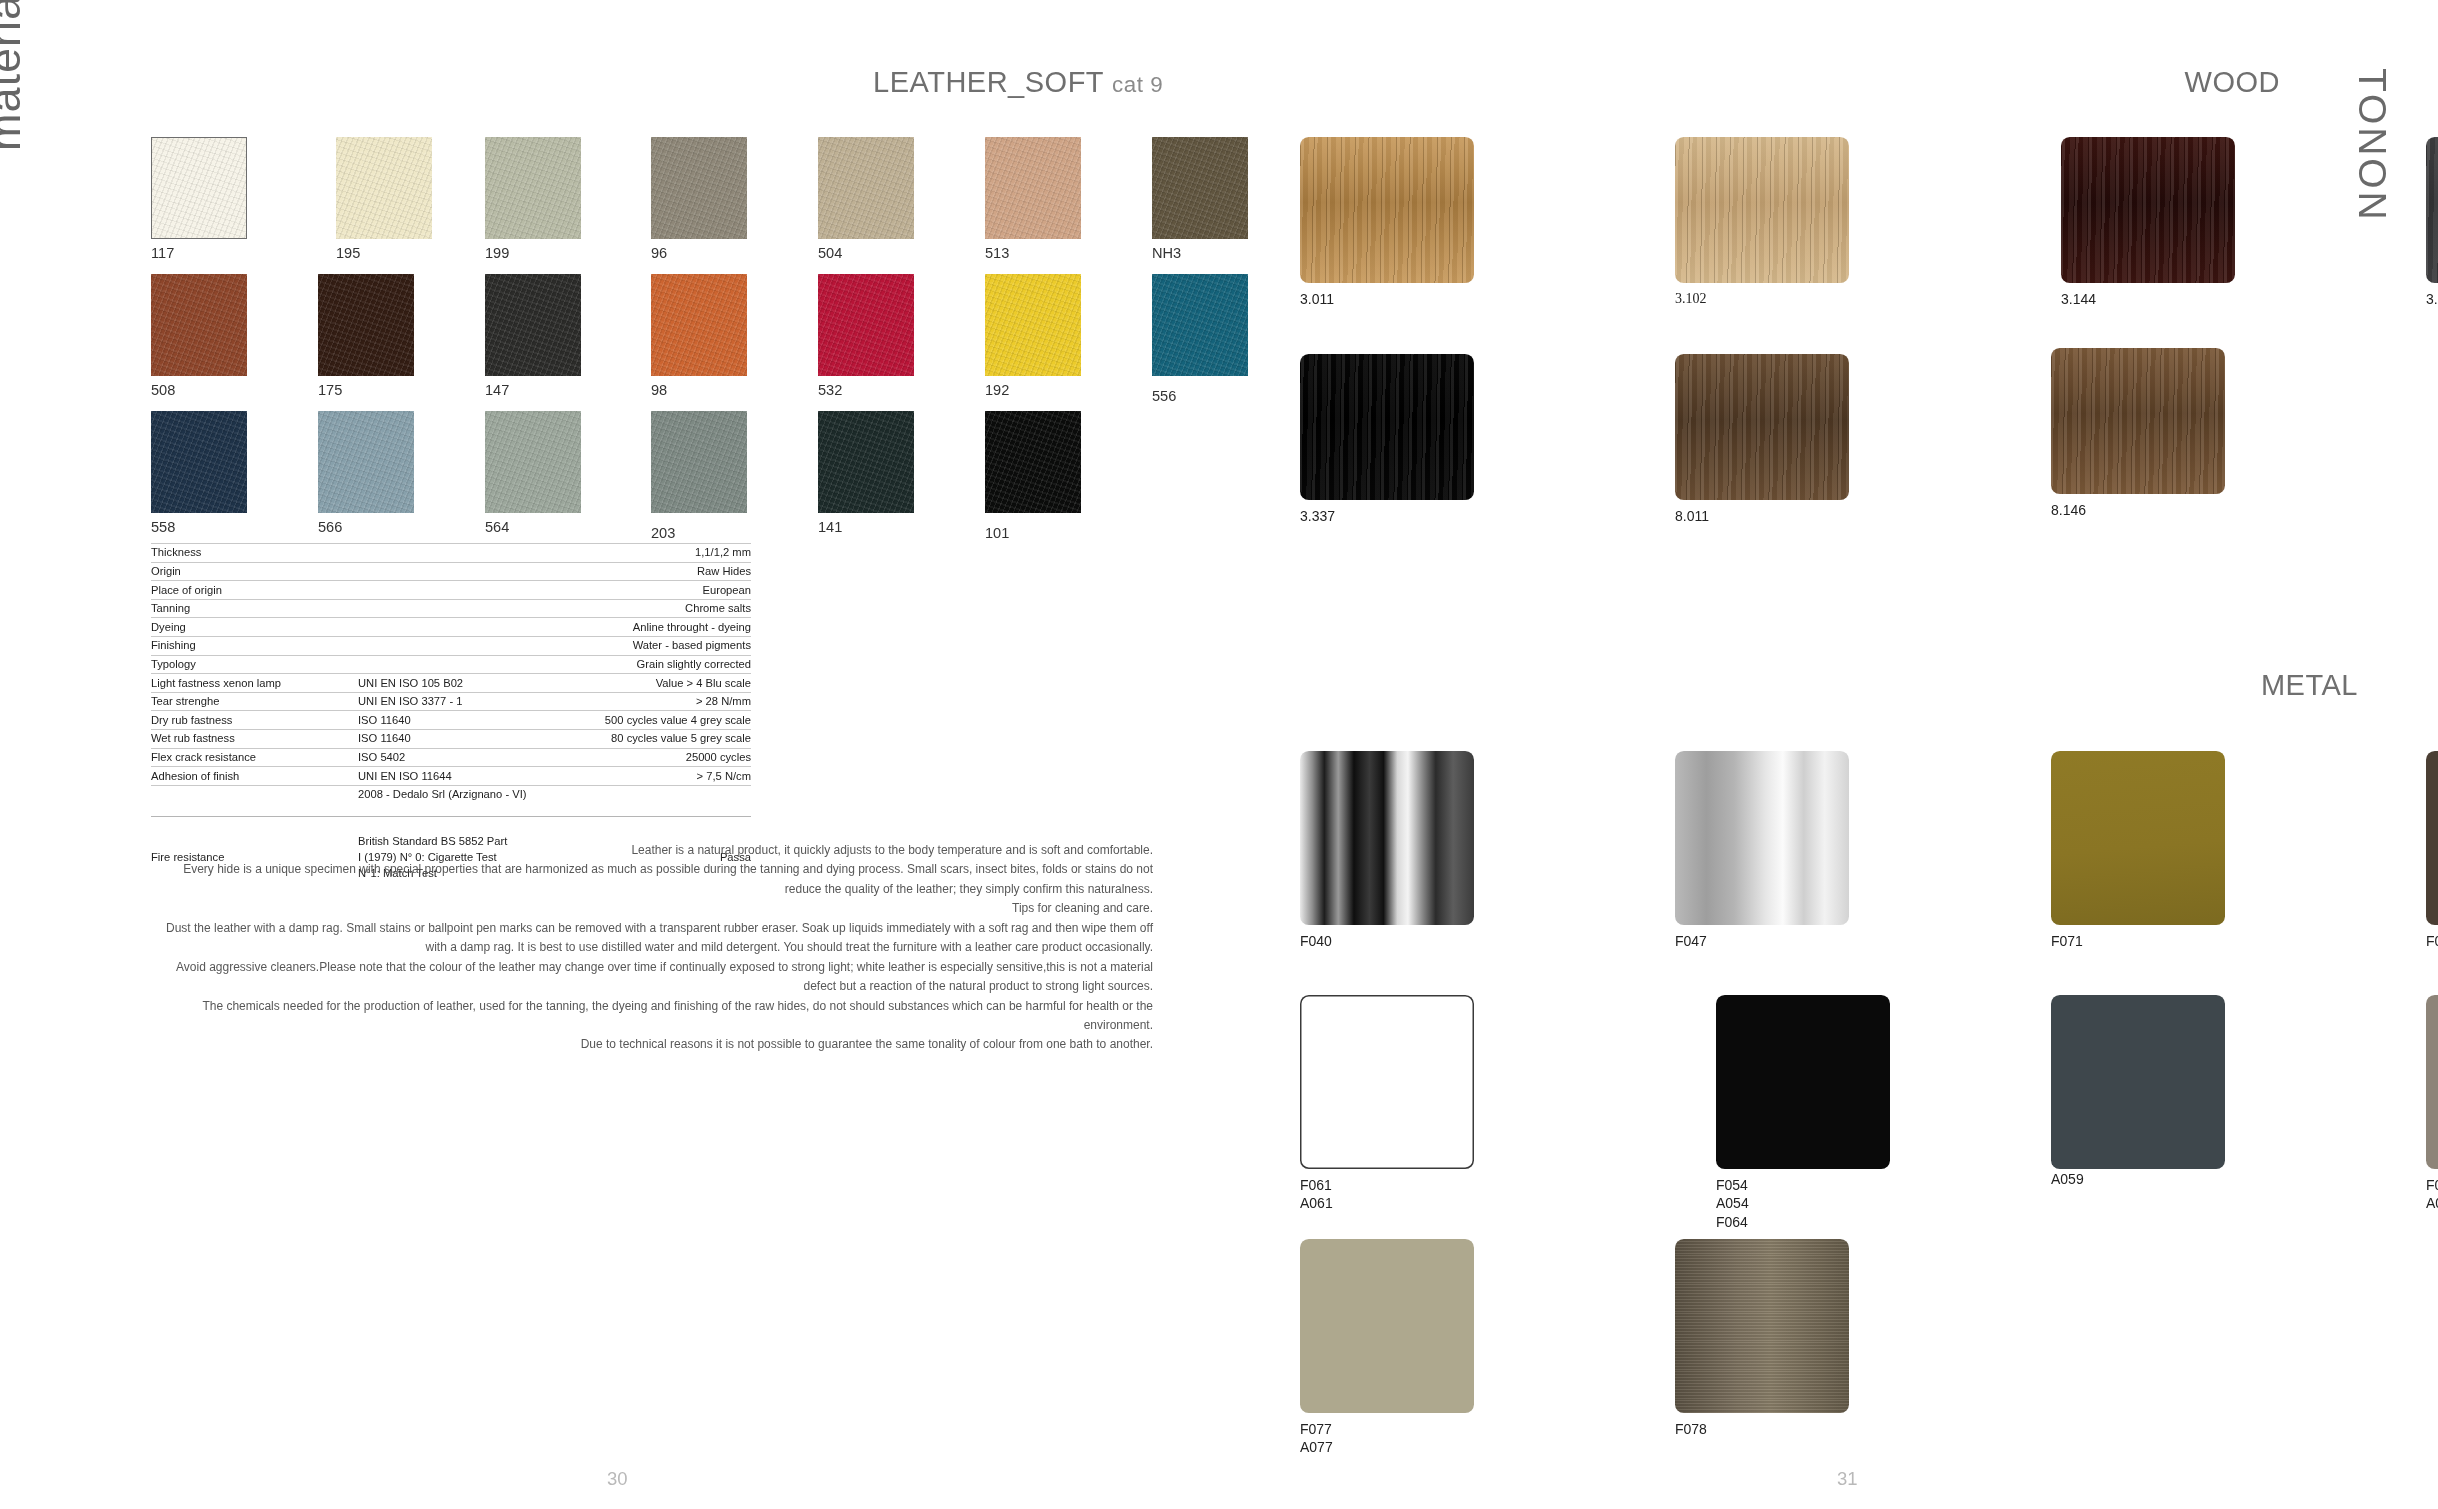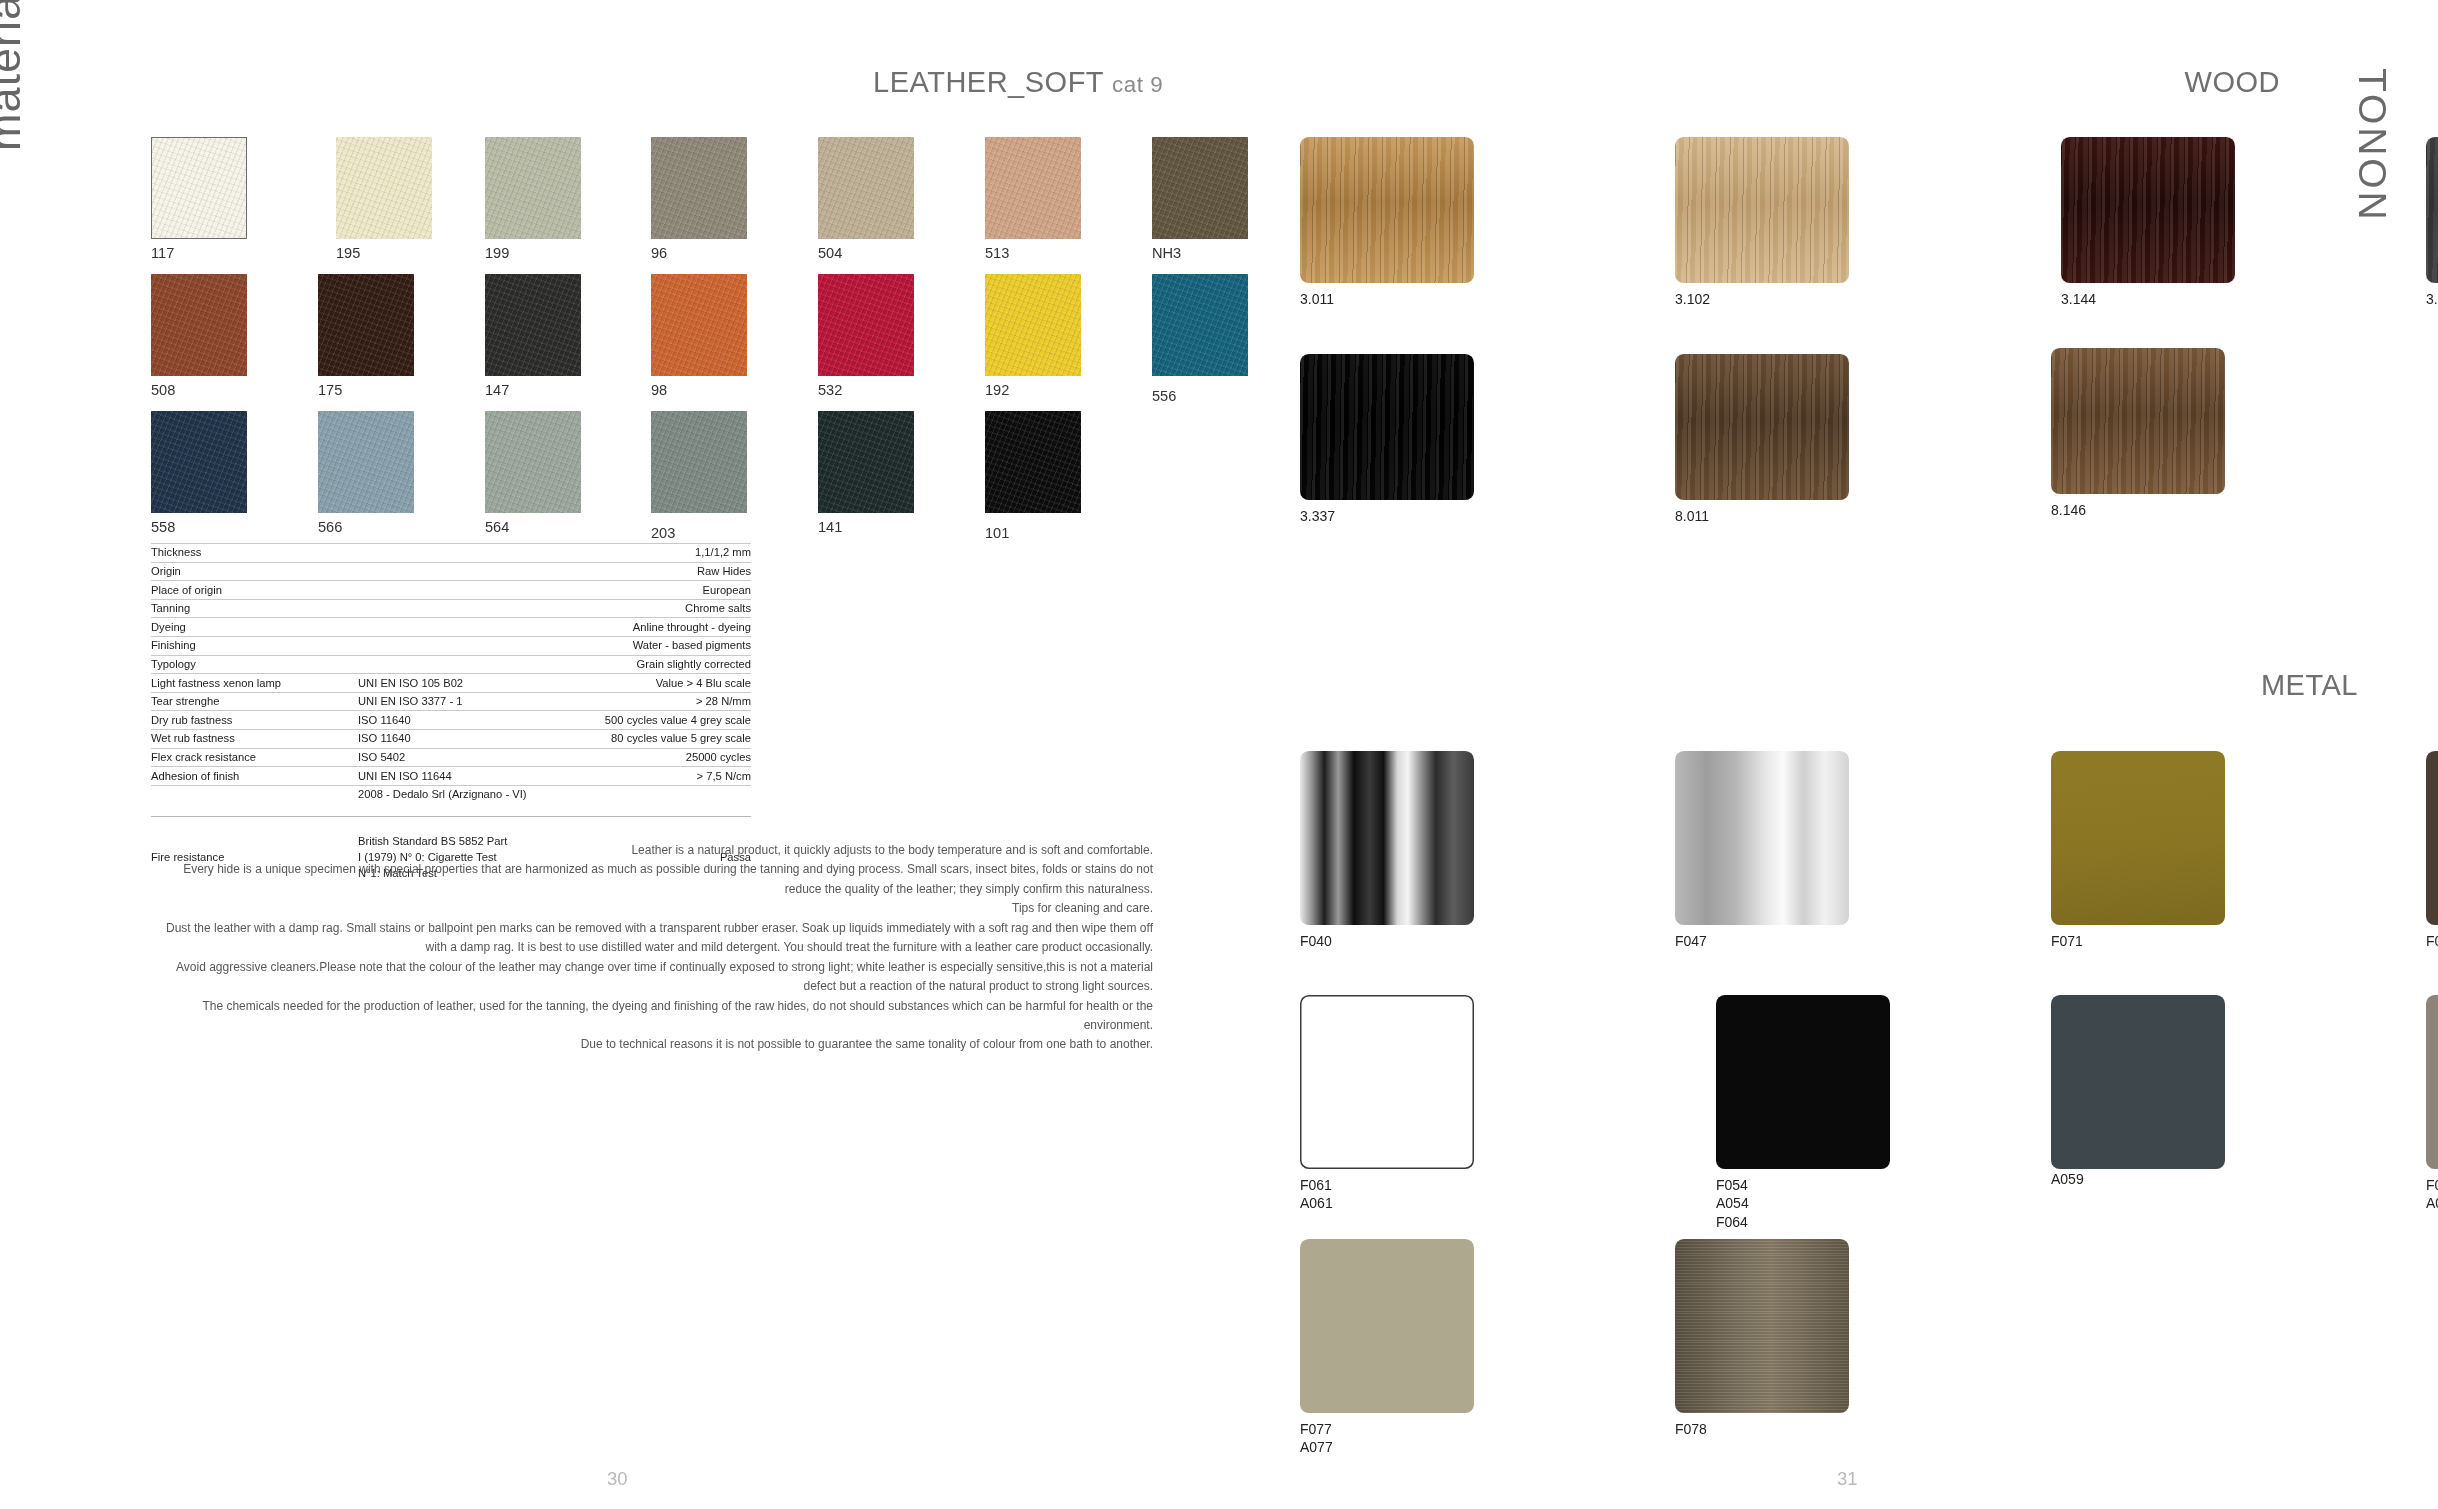--- a/index.html
+++ b/index.html
@@ -273,21 +273,21 @@
       <p>Due to technical reasons it is not possible to guarantee the same tonality of colour from one bath to another.</p>
     </div>
 
   <div class="wood-grid" id="wood-grid">
       <div class="m-cell" style="left: 0px; top: 0px;">
         <div class="m-sw" style="width: 174px; height: 146px; background: repeating-linear-gradient(91deg, rgba(0, 0, 0, 0.17) 0px, rgba(0, 0, 0, 0.17) 1px, rgba(255, 255, 255, 0.1) 1px, rgba(255, 255, 255, 0.1) 3.9px, rgba(0, 0, 0, 0.05) 3.9px, rgba(0, 0, 0, 0.05) 8.8px, rgba(255, 255, 255, 0.06) 8.8px, rgba(255, 255, 255, 0.06) 13.7px), linear-gradient(rgb(200, 155, 94) 0%, rgb(168, 123, 63) 45%, rgb(200, 155, 94) 100%);"></div>
         <div class="m-lab">
           <div>3.011</div>
         </div>
       </div>
-      <div class="m-cell" style="left: 375px; top: 0px;">
+      <div class="m-cell" style="left: 375px; top: 0px; font-family: Liberation Serif, serif;">
         <div class="m-sw" style="width: 174px; height: 146px; background: repeating-linear-gradient(91deg, rgba(0, 0, 0, 0.17) 0px, rgba(0, 0, 0, 0.17) 1px, rgba(255, 255, 255, 0.1) 1px, rgba(255, 255, 255, 0.1) 3.9px, rgba(0, 0, 0, 0.05) 3.9px, rgba(0, 0, 0, 0.05) 8.8px, rgba(255, 255, 255, 0.06) 8.8px, rgba(255, 255, 255, 0.06) 13.7px), linear-gradient(rgb(214, 185, 140) 0%, rgb(194, 160, 113) 45%, rgb(214, 185, 140) 100%);"></div>
         <div class="m-lab">
           <div>3.102</div>
         </div>
       </div>
       <div class="m-cell" style="left: 751px; top: 0px; padding-left: 10px;">
         <div class="m-sw" style="width: 174px; height: 146px; background: repeating-linear-gradient(91deg, rgba(0, 0, 0, 0.17) 0px, rgba(0, 0, 0, 0.17) 1px, rgba(255, 255, 255, 0.1) 1px, rgba(255, 255, 255, 0.1) 3.9px, rgba(0, 0, 0, 0.05) 3.9px, rgba(0, 0, 0, 0.05) 8.8px, rgba(255, 255, 255, 0.06) 8.8px, rgba(255, 255, 255, 0.06) 13.7px), linear-gradient(rgb(59, 20, 16) 0%, rgb(35, 10, 8) 45%, rgb(59, 20, 16) 100%);"></div>
         <div class="m-lab">
           <div>3.144</div>
         </div>

